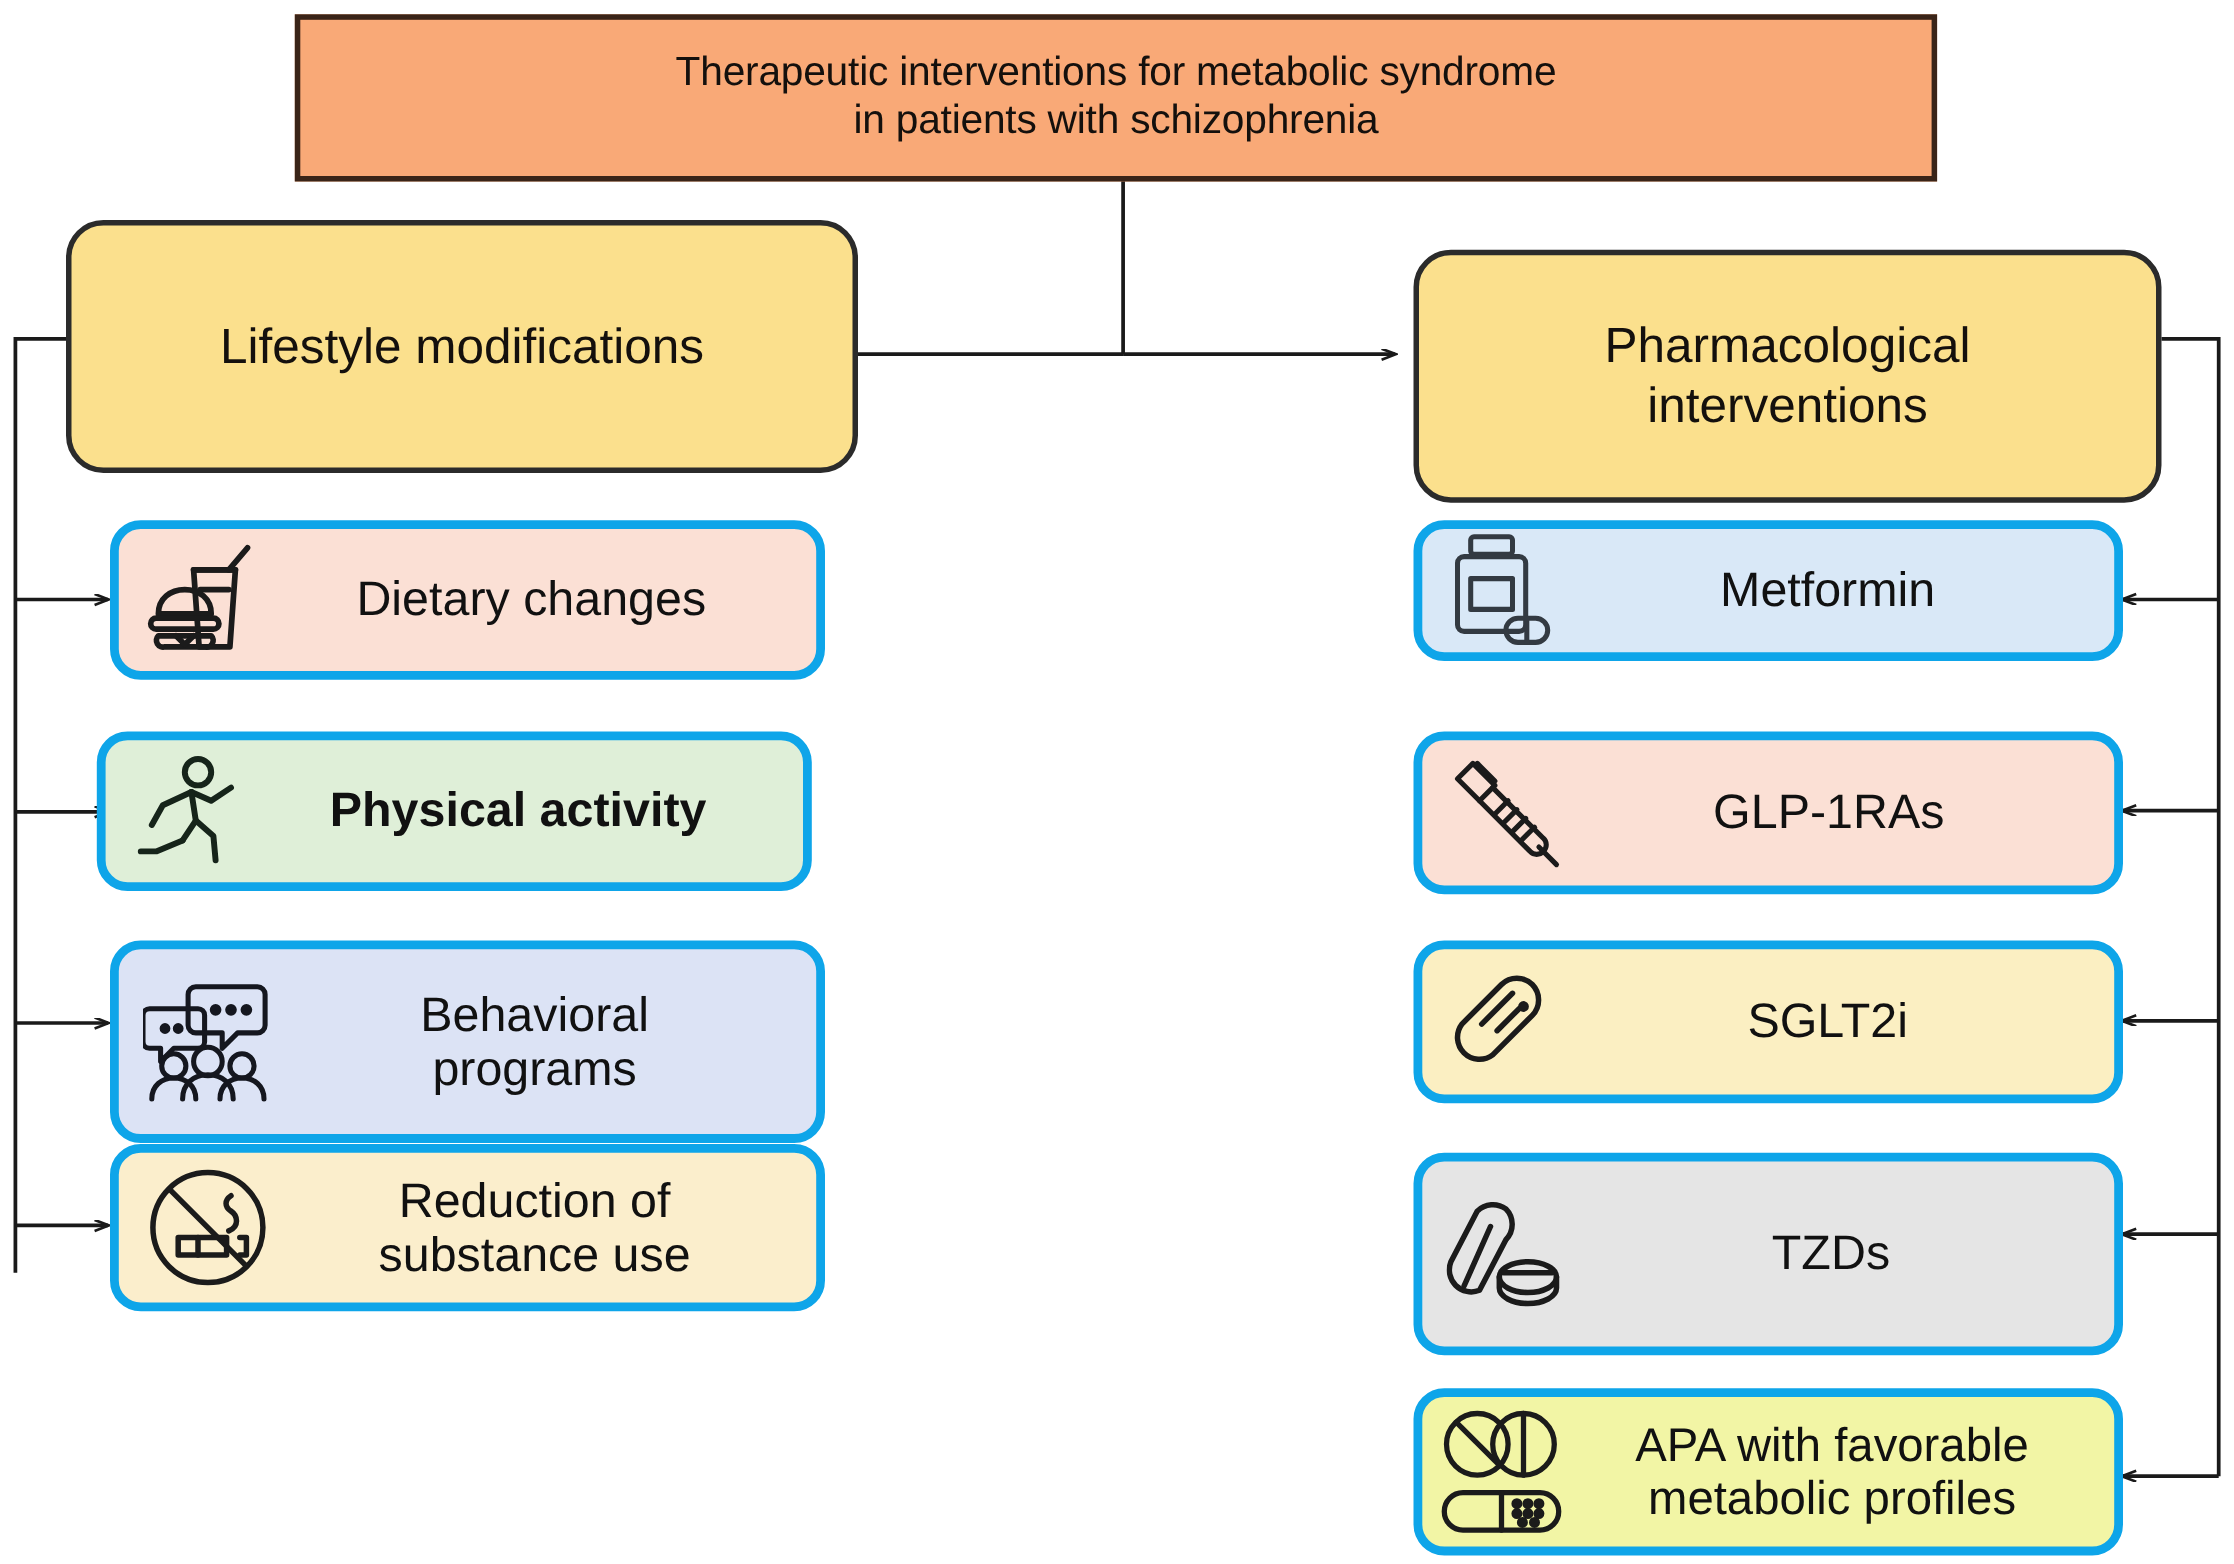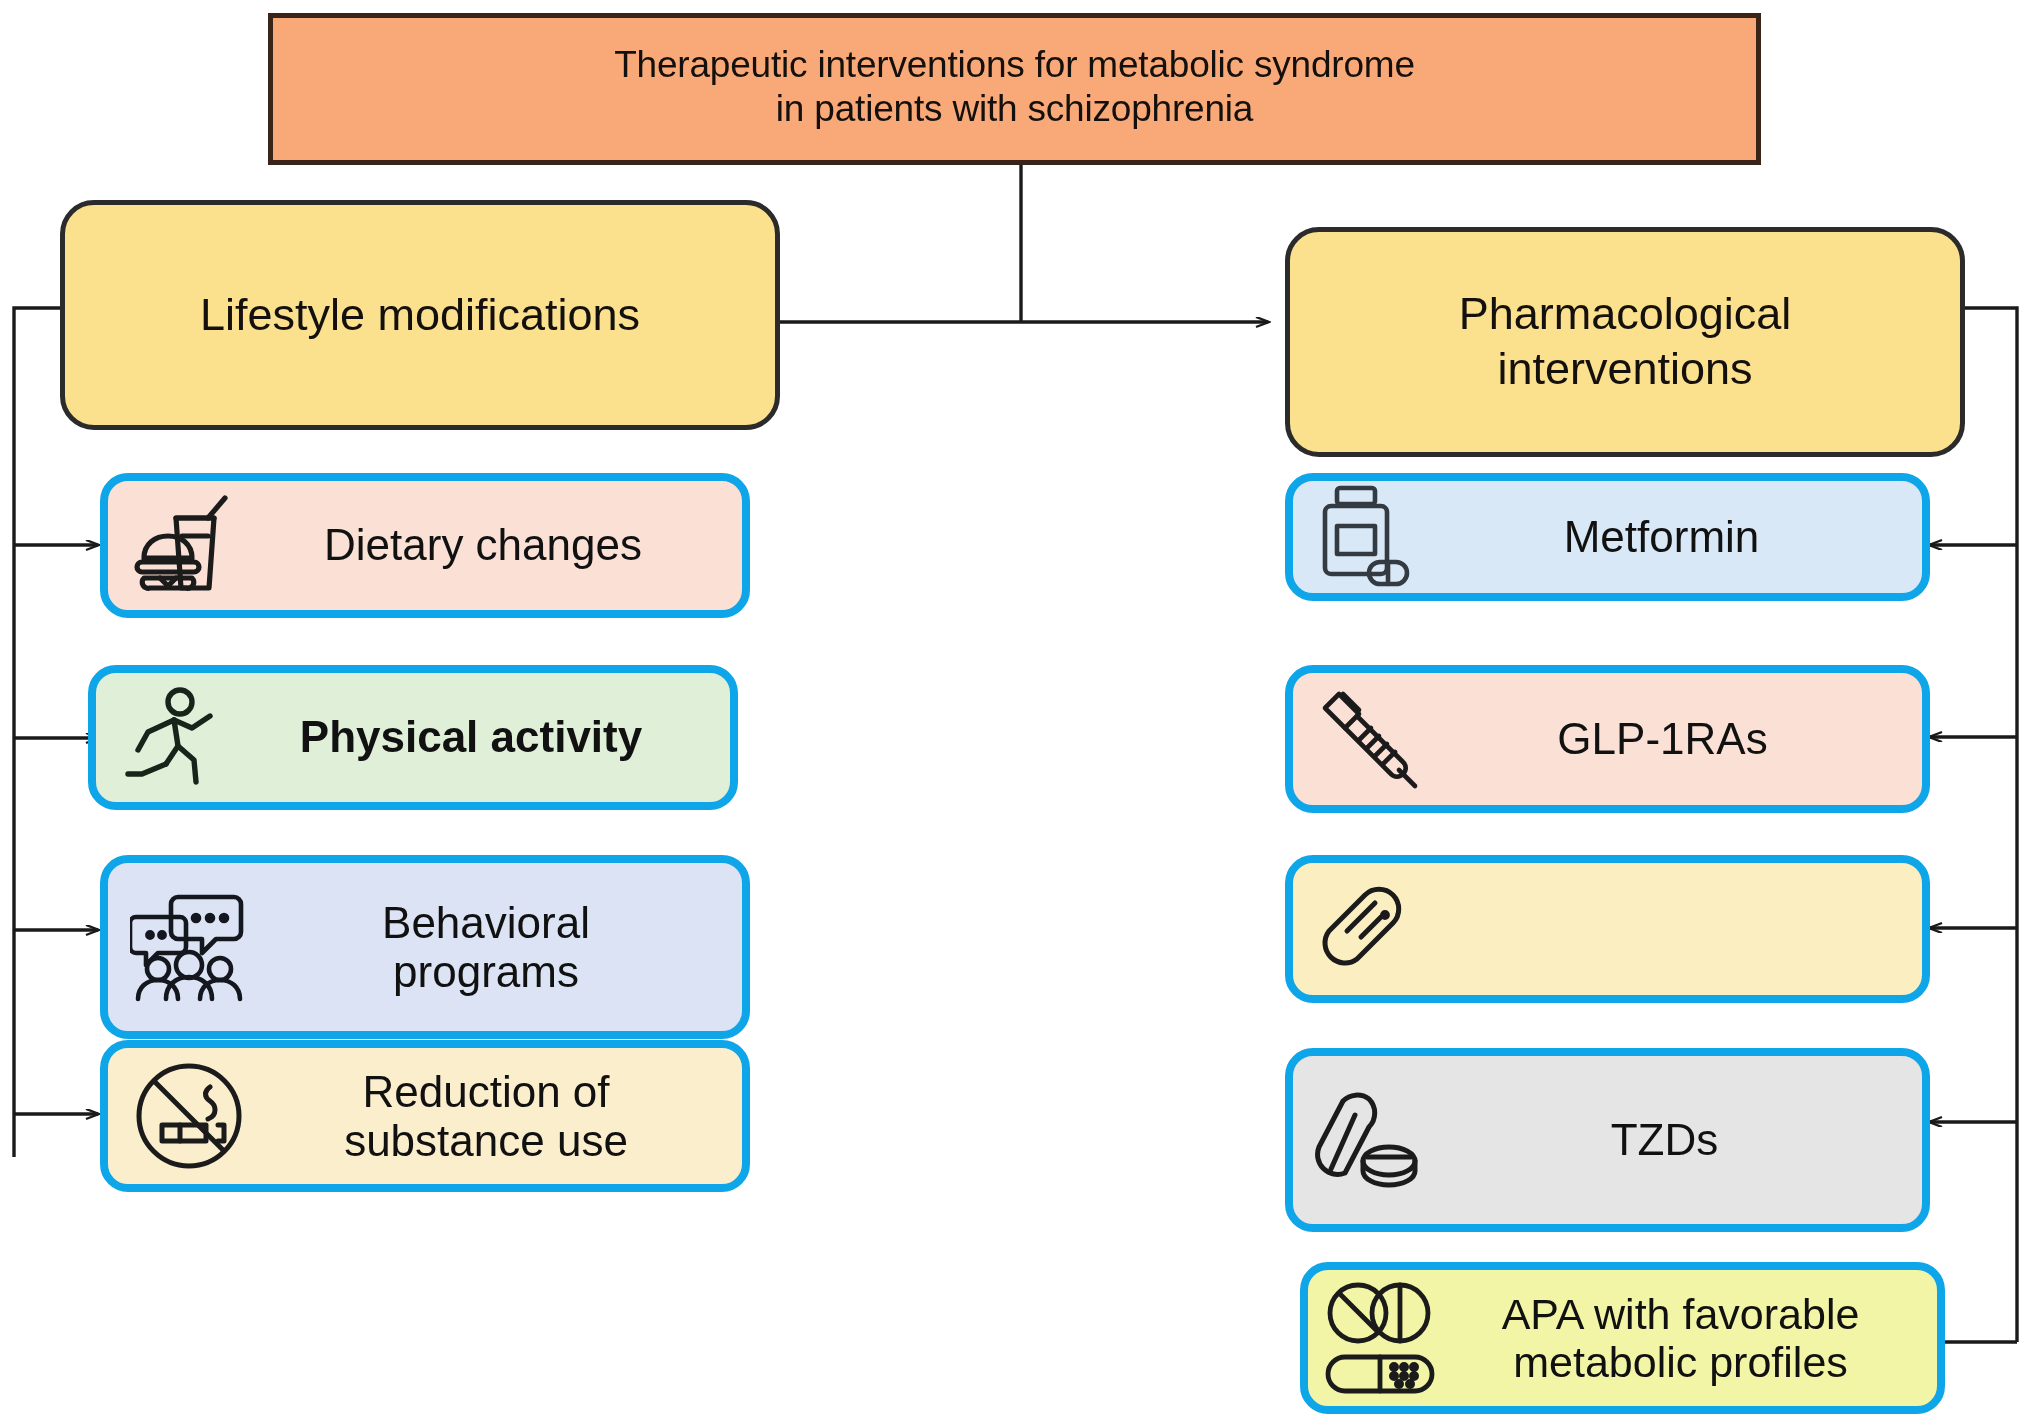--- a/index.html
+++ b/index.html
@@ -261,40 +261,43 @@
     <span class="icon">
       <svg width="104" height="108" viewBox="0 0 104 108">
         <g fill="none" stroke="#1b1b1b" stroke-width="5" stroke-linecap="round" stroke-linejoin="round">
           <path d="M70 12 a20 20 0 0 1 0 28 L34 76 a20 20 0 0 1 -28-28 L42 12 a20 20 0 0 1 28 0 Z" transform="translate(8,8)"></path>
           <path d="M32 56 L60 28"></path>
           <path d="M46 62 L66 42"></path>
           <circle cx="70" cy="40" r="2.4" fill="#1b1b1b"></circle>
         </g>
       </svg>
     </span>
+    <span class="label">
+      <span class="ln">SGLT2i</span>
+    </span>
   </div>
 
   <div class="node leaf" style="left:1285px; top:1048px; width:645px; height:184px; background:#e5e5e5;">
     <span class="icon">
       <svg width="110" height="110" viewBox="0 0 110 110">
         <g fill="none" stroke="#1b1b1b" stroke-width="5" stroke-linecap="round" stroke-linejoin="round">
           <path d="M54 14 a20 20 0 0 1 0 28 L30 88 a20 20 0 0 1 -26-26 L28 16 a20 20 0 0 1 26-2 Z"></path>
           <path d="M16 84 L40 30"></path>
           <ellipse cx="74" cy="76" rx="26" ry="14"></ellipse>
           <path d="M48 76 v10 a26 14 0 0 0 52 0 v-10"></path>
           <path d="M52 72 h44"></path>
         </g>
       </svg>
     </span>
     <span class="label">
       <span class="ln">TZDs</span>
     </span>
   </div>
 
-  <div class="node leaf two-line narrow-label" style="left:1285px; top:1262px; width:645px; height:152px; background:#F2F5A5; padding-left:14px;margin-left:15px;">
+  <div class="node leaf two-line narrow-label" style="left:1285px; top:1262px; width:645px; height:152px; background:#F2F5A5; padding-left:14px;">
     <span class="icon">
       <svg width="120" height="118" viewBox="0 0 120 118">
         <g fill="none" stroke="#1b1b1b" stroke-width="4.8" stroke-linecap="round" stroke-linejoin="round">
           <circle cx="36" cy="34" r="28"></circle>
           <path d="M17 14 L56 53"></path>
           <path d="M78 6 a28 28 0 0 1 0 56 a28 28 0 0 1 0-56 Z"></path>
           <path d="M78 6 v56"></path>
           <rect x="6" y="78" width="104" height="34" rx="17"></rect>
           <path d="M58 78 v34"></path>
           <circle cx="72" cy="88" r="2.6" fill="#1b1b1b"></circle>

